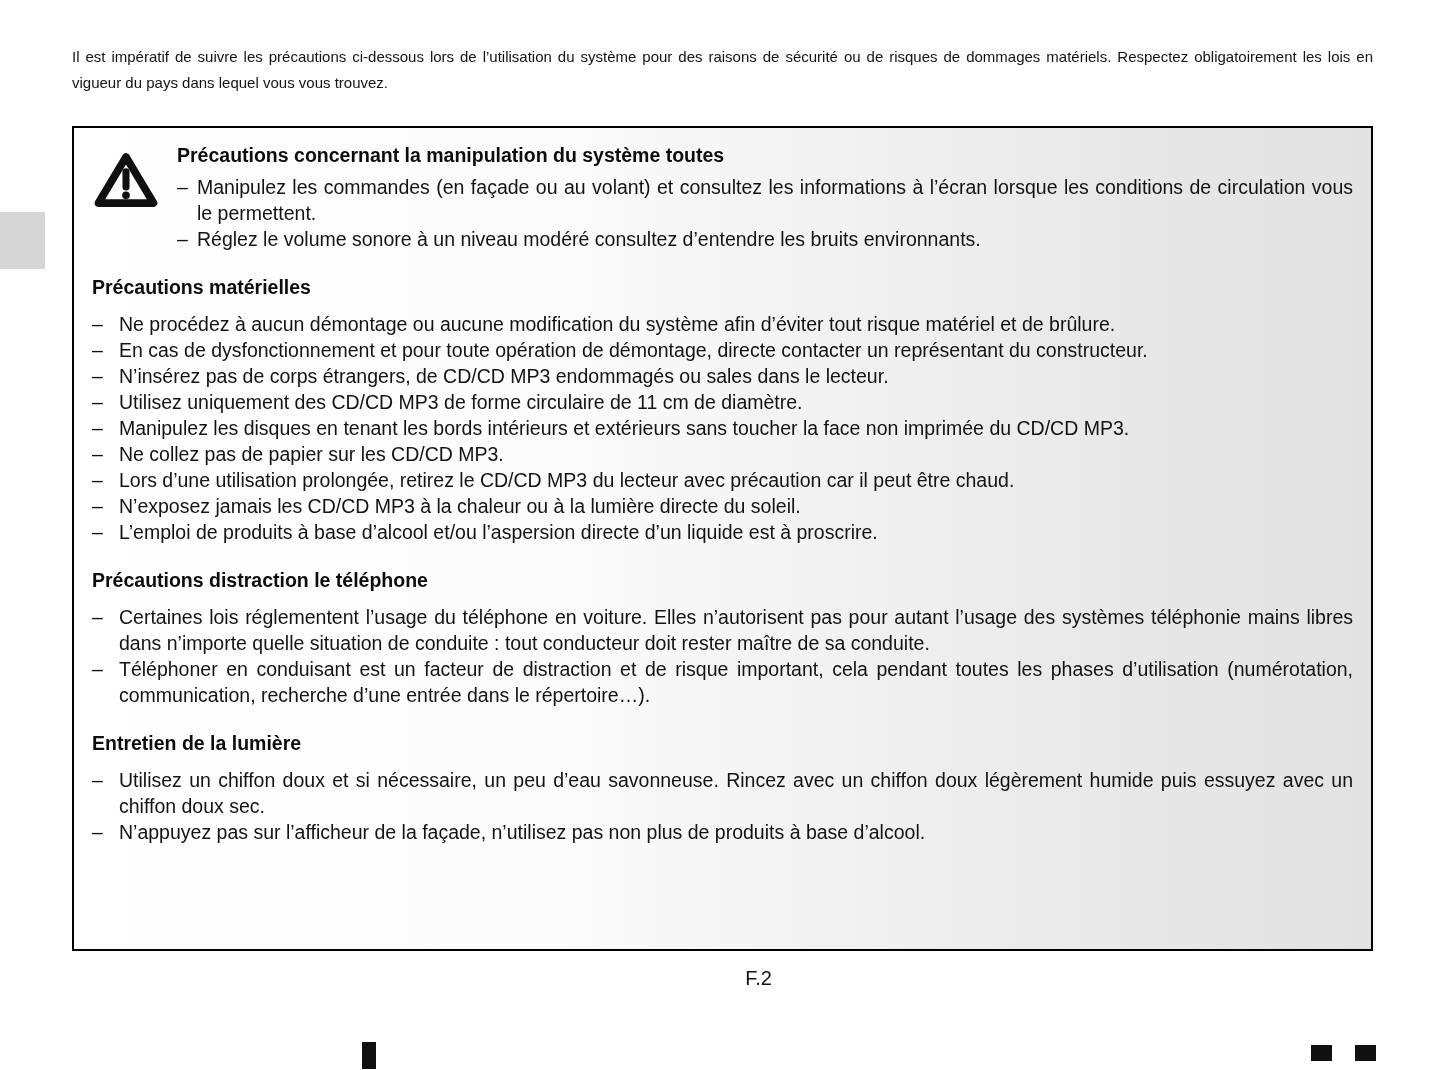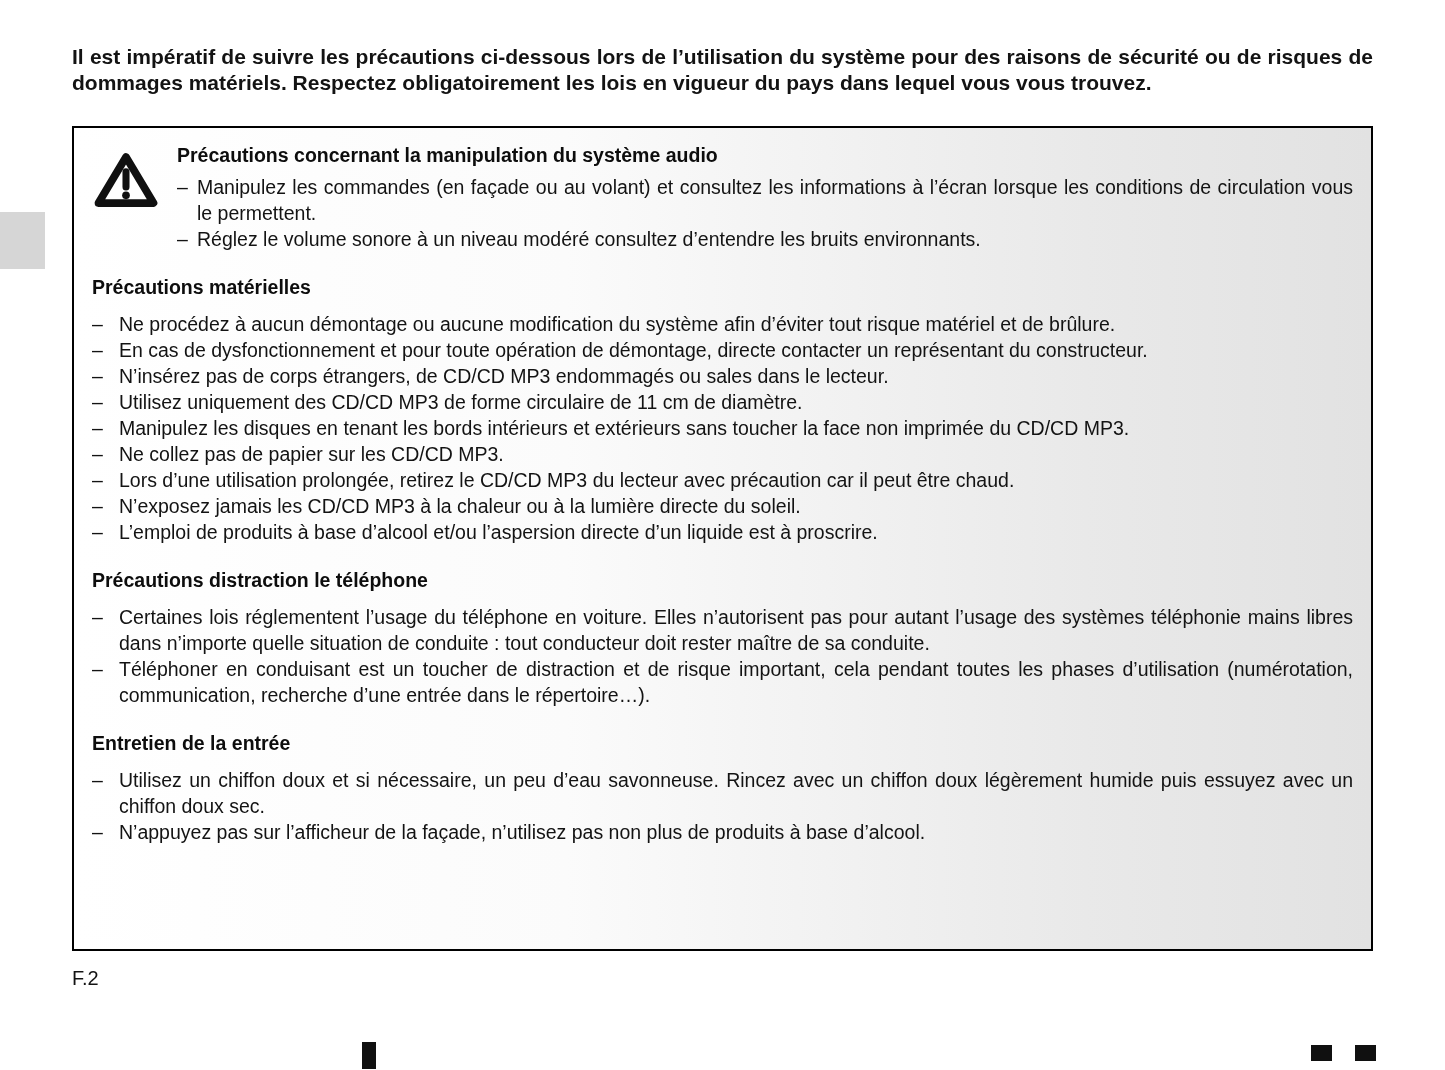--- a/index.html
+++ b/index.html
@@ -17,24 +17,23 @@
   }
   h1.page-title {
     margin: 0;
     font-size: 27px;
     font-weight: bold;
     letter-spacing: 0.3px;
     color: #0d0d0d;
   }
   p.intro {
     margin: 20px 0 0 0;
-    font-size: 21px;
+    font-size: 15px;
     line-height: 26px;
     text-align: justify;
-    font-weight: bold;
   }
   .precautions-box {
     margin-top: 30px;
     border: 2px solid #000000;
     height: 825px;
     padding: 16px 18px 16px 18px;
     background: linear-gradient(90deg, #ffffff 0%, #fbfbfb 38%, #e9e9e9 78%, #e2e2e2 100%);
   }
   .section { margin-top: 24px; }
   .section:first-child { margin-top: 0; }
@@ -74,20 +73,21 @@
   }
   .item .item-text {
     flex: 1;
     text-align: justify;
   }
   .page-number {
     margin-top: 16px;
     padding-left: 72px;
     font-size: 20px;
     color: #131313;
+    text-align: center;
   }
   .side-tab {
     position: absolute;
     left: 0; top: 212px;
     width: 45px; height: 57px;
     background: #d6d6d6;
   }
   .print-mark {
     position: absolute;
     background: #101010;
@@ -109,21 +109,21 @@
   <div class="precautions-box">
 
     <section class="section audio-section">
       <span class="warning-icon">
         <svg viewBox="0 0 100 92" width="64" height="60" aria-hidden="true">
           <path d="M50 10 L93 82 L7 82 Z" fill="#ffffff" stroke="#101010" stroke-width="12" stroke-linejoin="round"></path>
           <path d="M50 33 L50 57" stroke="#101010" stroke-width="11" stroke-linecap="round"></path>
           <circle cx="50" cy="70" r="6" fill="#101010"></circle>
         </svg>
       </span>
-      <h2 class="section-heading">Précautions concernant la manipulation du système audio</h2>
+      <h2 class="section-heading">Précautions concernant la manipulation du système toutes</h2>
       <div class="item">
         <span class="dash">–</span>
         <span class="item-text">Manipulez les commandes (en façade ou au volant) et consultez les informations à l’écran lorsque les conditions de circulation vous le permettent.</span>
       </div>
       <div class="item">
         <span class="dash">–</span>
         <span class="item-text">Réglez le volume sonore à un niveau modéré consultez d’entendre les bruits environnants.</span>
       </div>
     </section>
 
@@ -168,26 +168,26 @@
     </section>
 
     <section class="section">
       <h2 class="section-heading">Précautions distraction le téléphone</h2>
       <div class="item">
         <span class="dash">–</span>
         <span class="item-text">Certaines lois réglementent l’usage du téléphone en voiture. Elles n’autorisent pas pour autant l’usage des systèmes téléphonie mains libres dans n’importe quelle situation de conduite : tout conducteur doit rester maître de sa conduite.</span>
       </div>
       <div class="item">
         <span class="dash">–</span>
-        <span class="item-text">Téléphoner en conduisant est un toucher de distraction et de risque important, cela pendant toutes les phases d’utilisation (numérotation, communication, recherche d’une entrée dans le répertoire…).</span>
+        <span class="item-text">Téléphoner en conduisant est un facteur de distraction et de risque important, cela pendant toutes les phases d’utilisation (numérotation, communication, recherche d’une entrée dans le répertoire…).</span>
       </div>
     </section>
 
     <section class="section">
-      <h2 class="section-heading">Entretien de la entrée</h2>
+      <h2 class="section-heading">Entretien de la lumière</h2>
       <div class="item">
         <span class="dash">–</span>
         <span class="item-text">Utilisez un chiffon doux et si nécessaire, un peu d’eau savonneuse. Rincez avec un chiffon doux légèrement humide puis essuyez avec un chiffon doux sec.</span>
       </div>
       <div class="item">
         <span class="dash">–</span>
         <span class="item-text">N’appuyez pas sur l’afficheur de la façade, n’utilisez pas non plus de produits à base d’alcool.</span>
       </div>
     </section>
 

